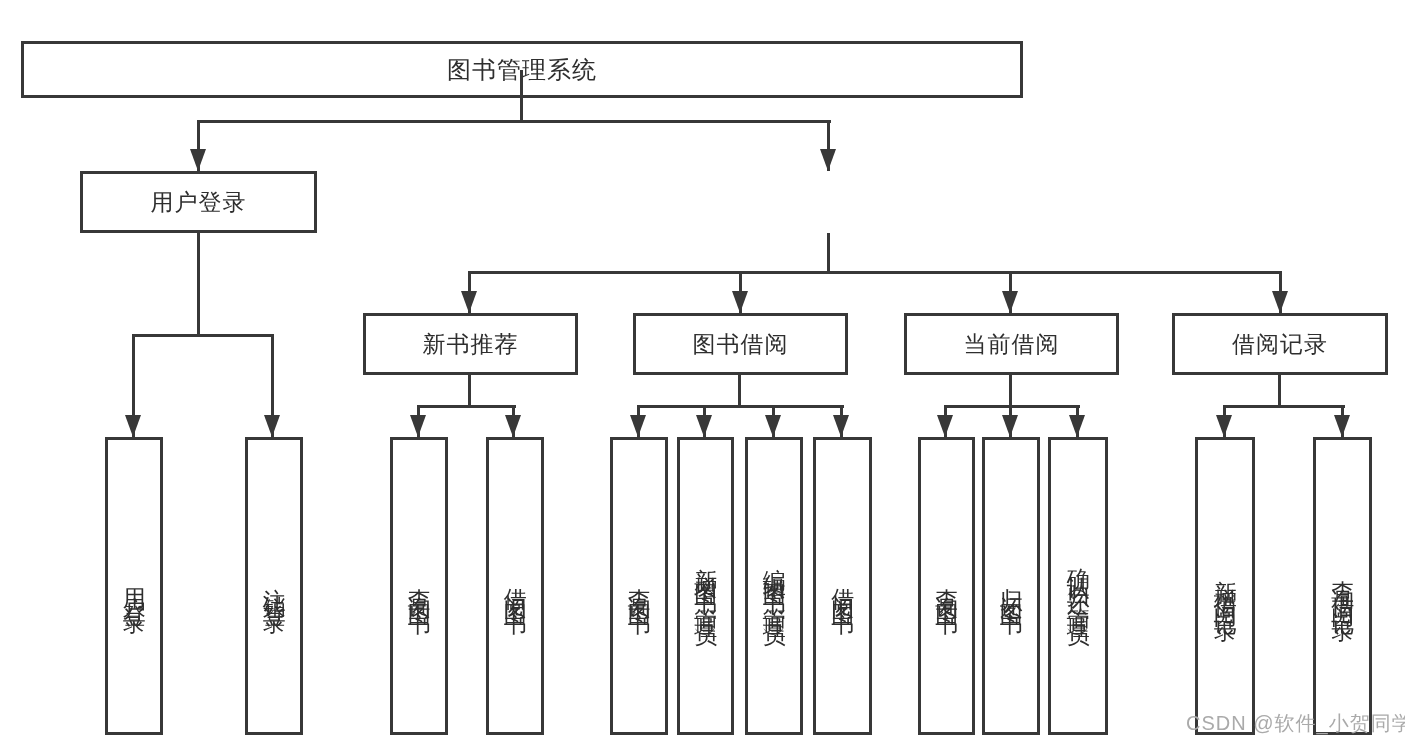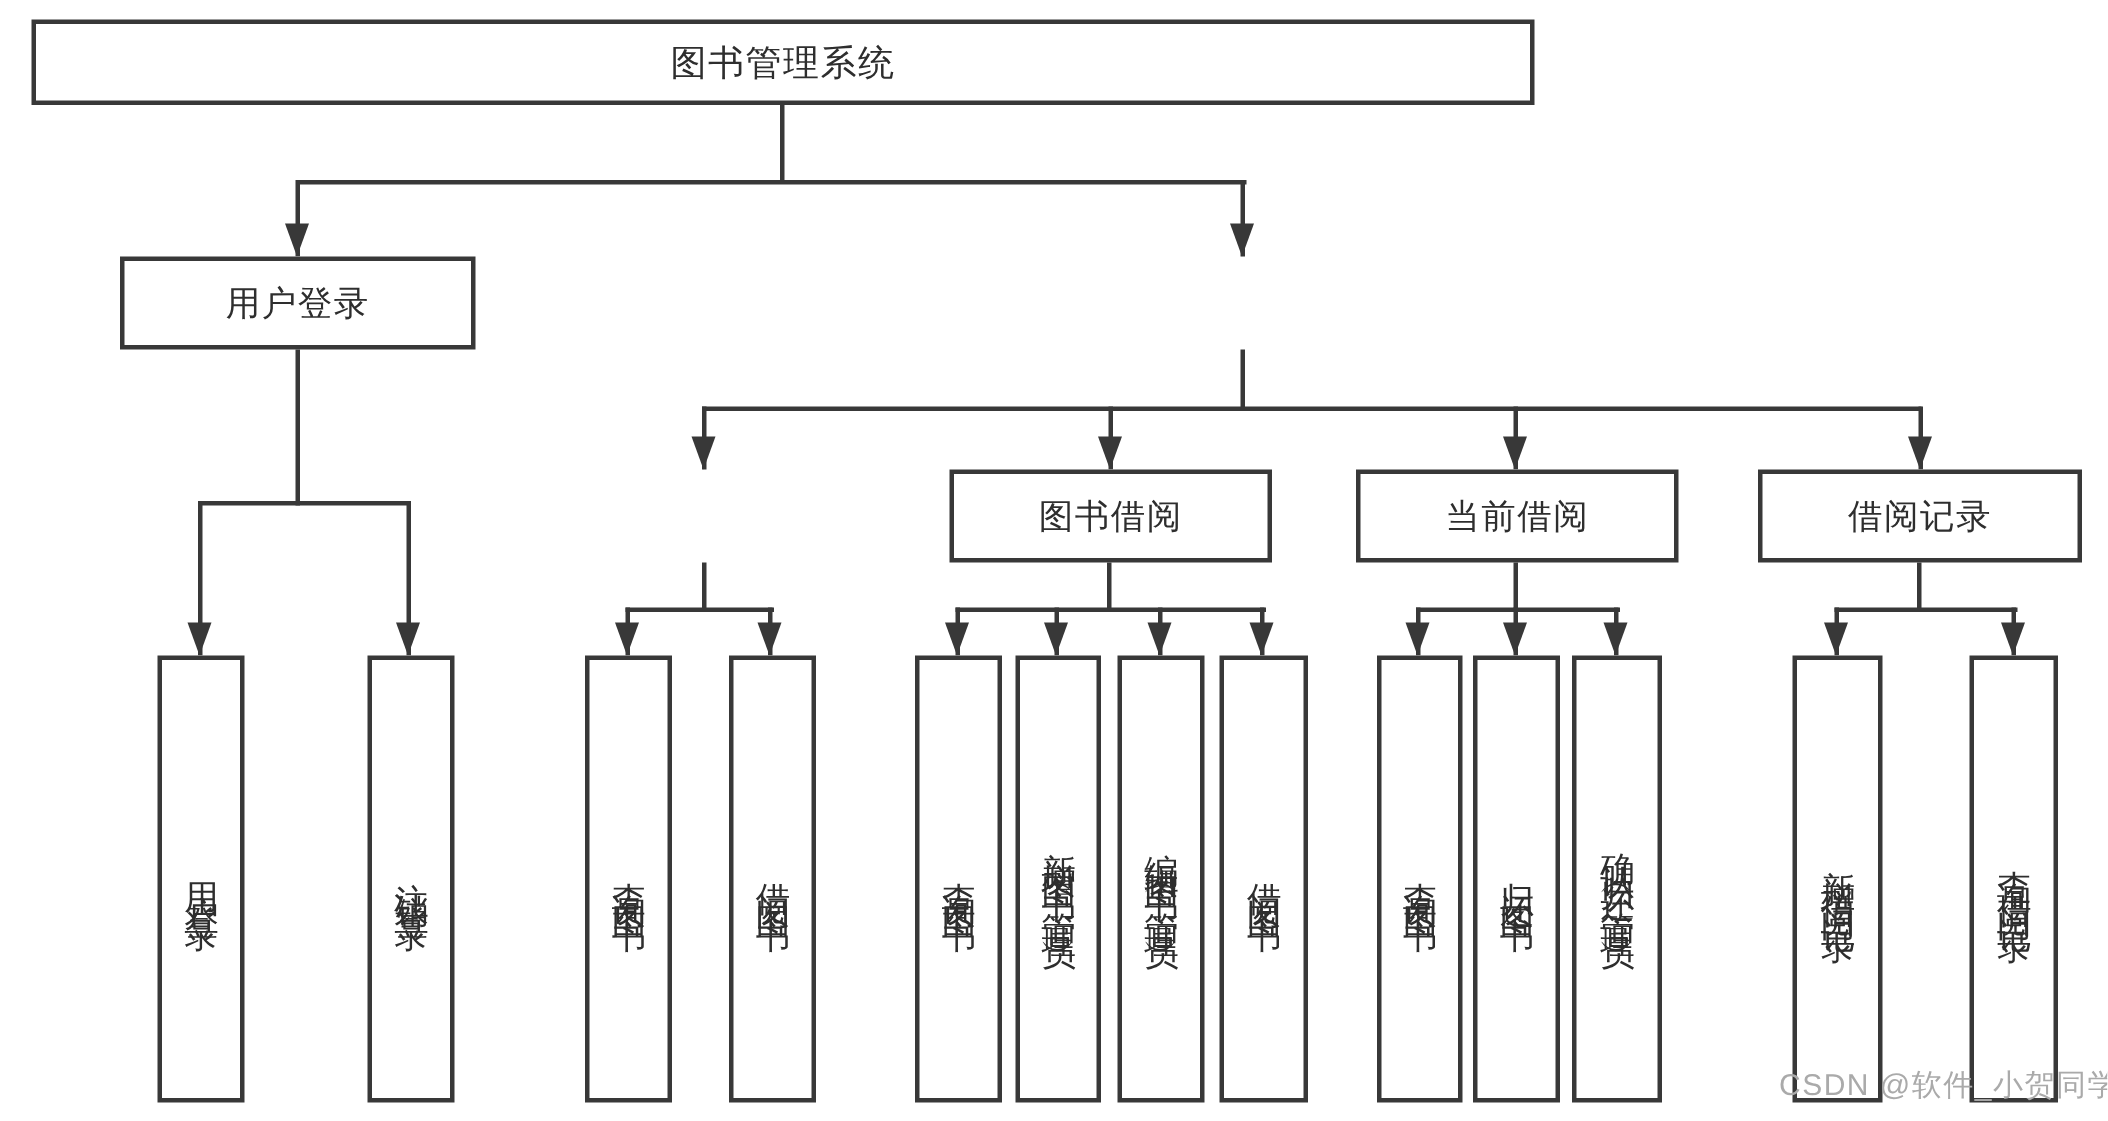--- a/index.html
+++ b/index.html
@@ -21,21 +21,21 @@
     position:absolute;
     box-sizing:border-box;
     border:3px solid var(--line);
     background:#fff;
     display:flex;
     align-items:center;
     justify-content:center;
     text-align:center;
   }
   .hbox{font-size:23px;letter-spacing:1px;}
-  .hbox.root{font-size:24px;}
+  .hbox.root{font-size:24px;margin-top:28px;}
   .vbox{
     writing-mode:vertical-lr;
     text-orientation:mixed;
     font-size:23px;
     letter-spacing:8px;
     line-height:1.2;
   }
   .line{position:absolute;background:var(--line);}
   .line.v{width:3px;}
   .line.h{height:3px;}
@@ -87,20 +87,23 @@
   <div class="line h" style="left:468px;top:271px;width:813px"></div>
   <div class="line v" style="left:468px;top:271px;height:42px"></div>
   <div class="arrow" style="left:461px;top:291px"></div>
   <div class="line v" style="left:739px;top:271px;height:42px"></div>
   <div class="arrow" style="left:732px;top:291px"></div>
   <div class="line v" style="left:1009px;top:271px;height:42px"></div>
   <div class="arrow" style="left:1002px;top:291px"></div>
   <div class="line v" style="left:1279px;top:271px;height:42px"></div>
   <div class="arrow" style="left:1272px;top:291px"></div>
 
+  <div class="box hbox" style="left:363px;top:313px;width:215px;height:62px">
+    <span>新书推荐</span>
+  </div>
   <div class="box hbox" style="left:633px;top:313px;width:215px;height:62px">
     <span>图书借阅</span>
   </div>
   <div class="box hbox" style="left:904px;top:313px;width:215px;height:62px">
     <span>当前借阅</span>
   </div>
   <div class="box hbox" style="left:1172px;top:313px;width:216px;height:62px">
     <span>借阅记录</span>
   </div>
 

